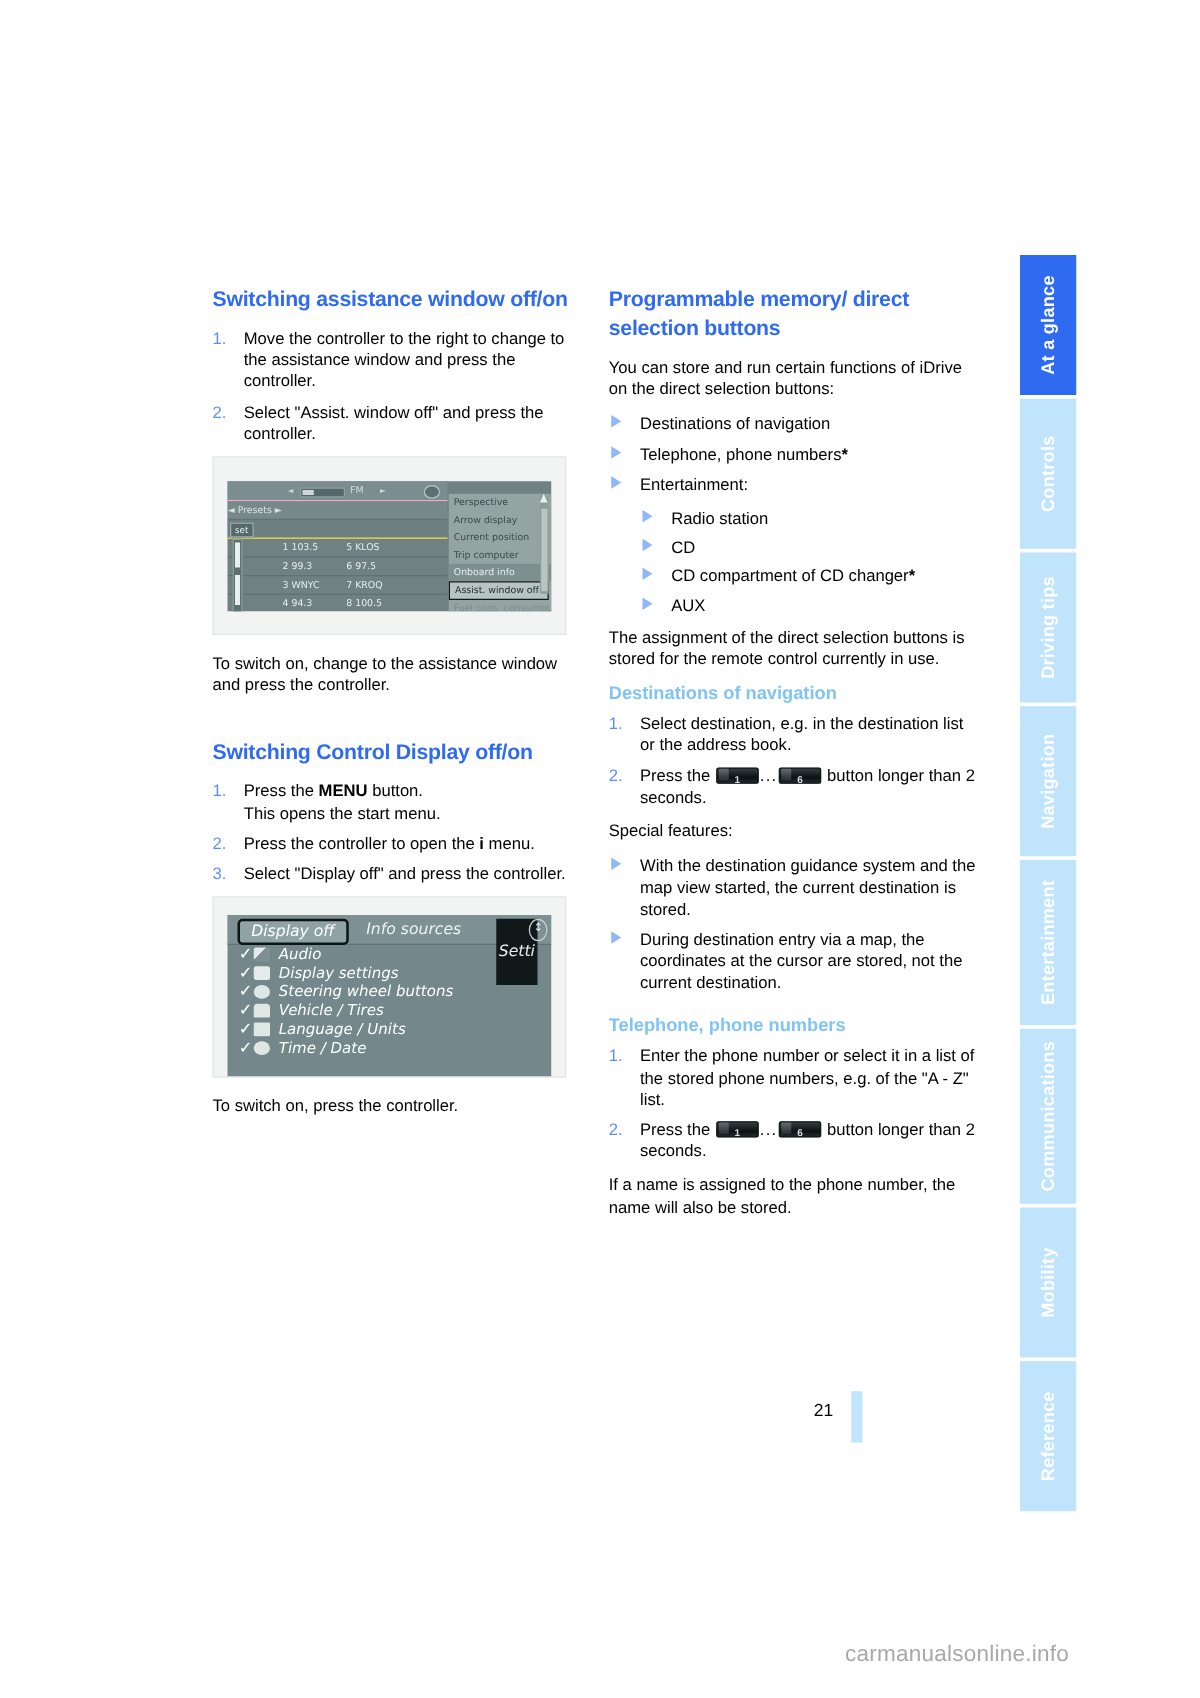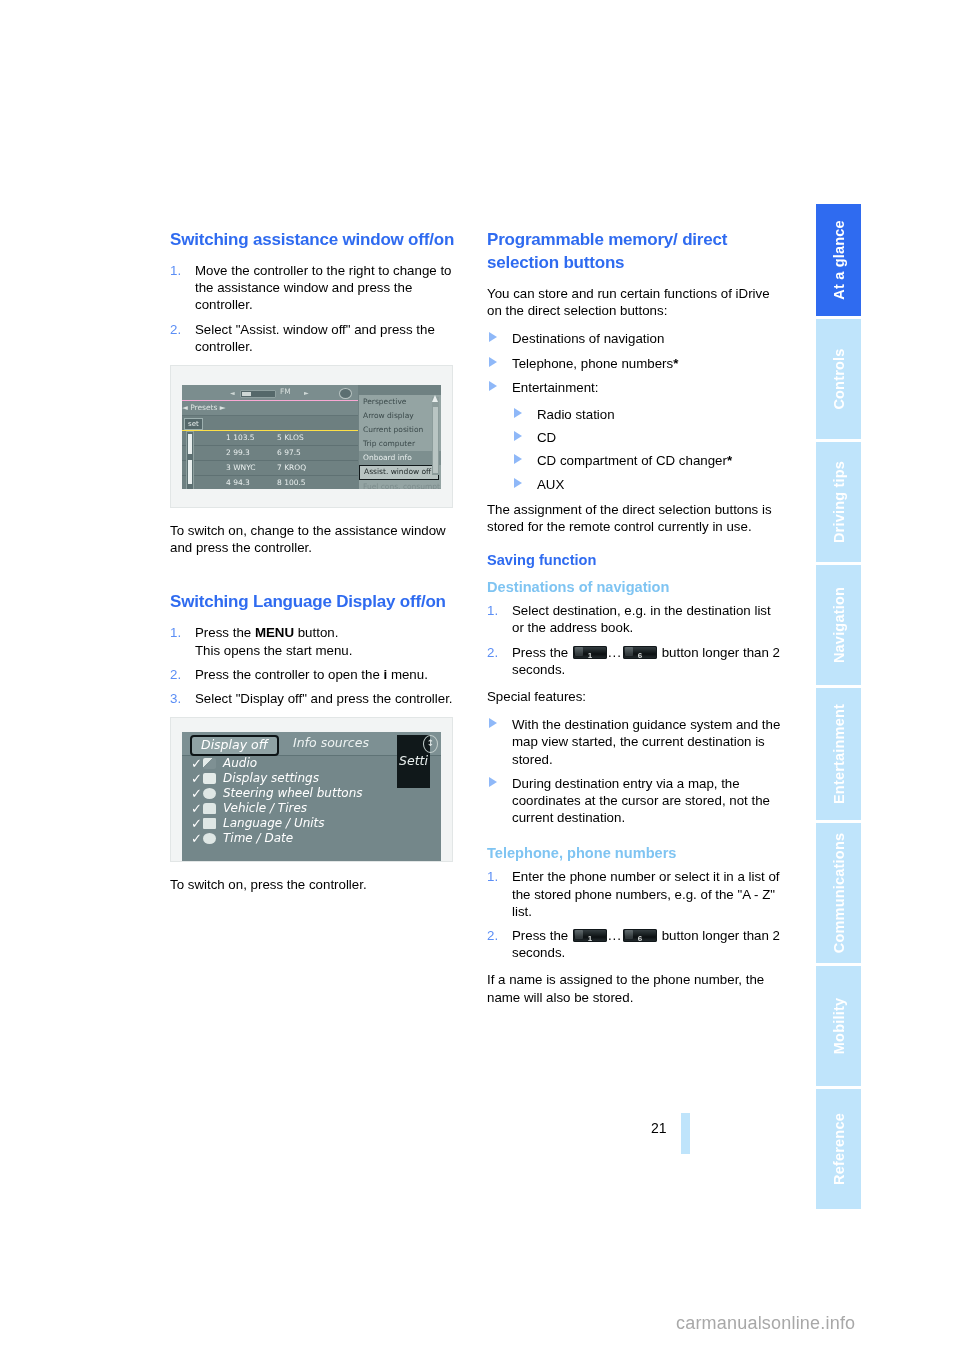--- a/index.html
+++ b/index.html
@@ -399,21 +399,21 @@
               <div class="uparrow"></div>
             </div>
           </div>
         </div>
 
       </div>
     </div>
 
     <p class="body">To switch on, change to the assistance window and press the controller.</p>
 
-    <h1 class="sec" style="margin-top:34px">Switching Language Display off/on</h1>
+    <h1 class="sec" style="margin-top:34px">Switching Control Display off/on</h1>
 
     <ol class="steps">
       <li>
         <span class="num">1.</span>
         <span>Press the </span><span class="bold">MENU</span><span> button.</span><br>
         <span>This opens the start menu.</span>
       </li>
       <li>
         <span class="num">2.</span>
         <span>Press the controller to open the </span><span class="istar">i</span><span> menu.</span>
@@ -509,21 +509,20 @@
         <span>CD compartment of CD changer</span><sup class="star">*</sup>
       </li>
       <li>
         <span class="tri-mark"></span>
         <span>AUX</span>
       </li>
     </ul>
 
     <p class="body">The assignment of the direct selection buttons is stored for the remote control currently in use.</p>
 
-    <h2 class="sub" style="margin-top:16px">Saving function</h2>
 
     <h3 class="subsub">Destinations of navigation</h3>
 
     <ol class="steps">
       <li>
         <span class="num">1.</span>
         <span>Select destination, e.g. in the destination list or the address book.</span>
       </li>
       <li>
         <span class="num">2.</span>

